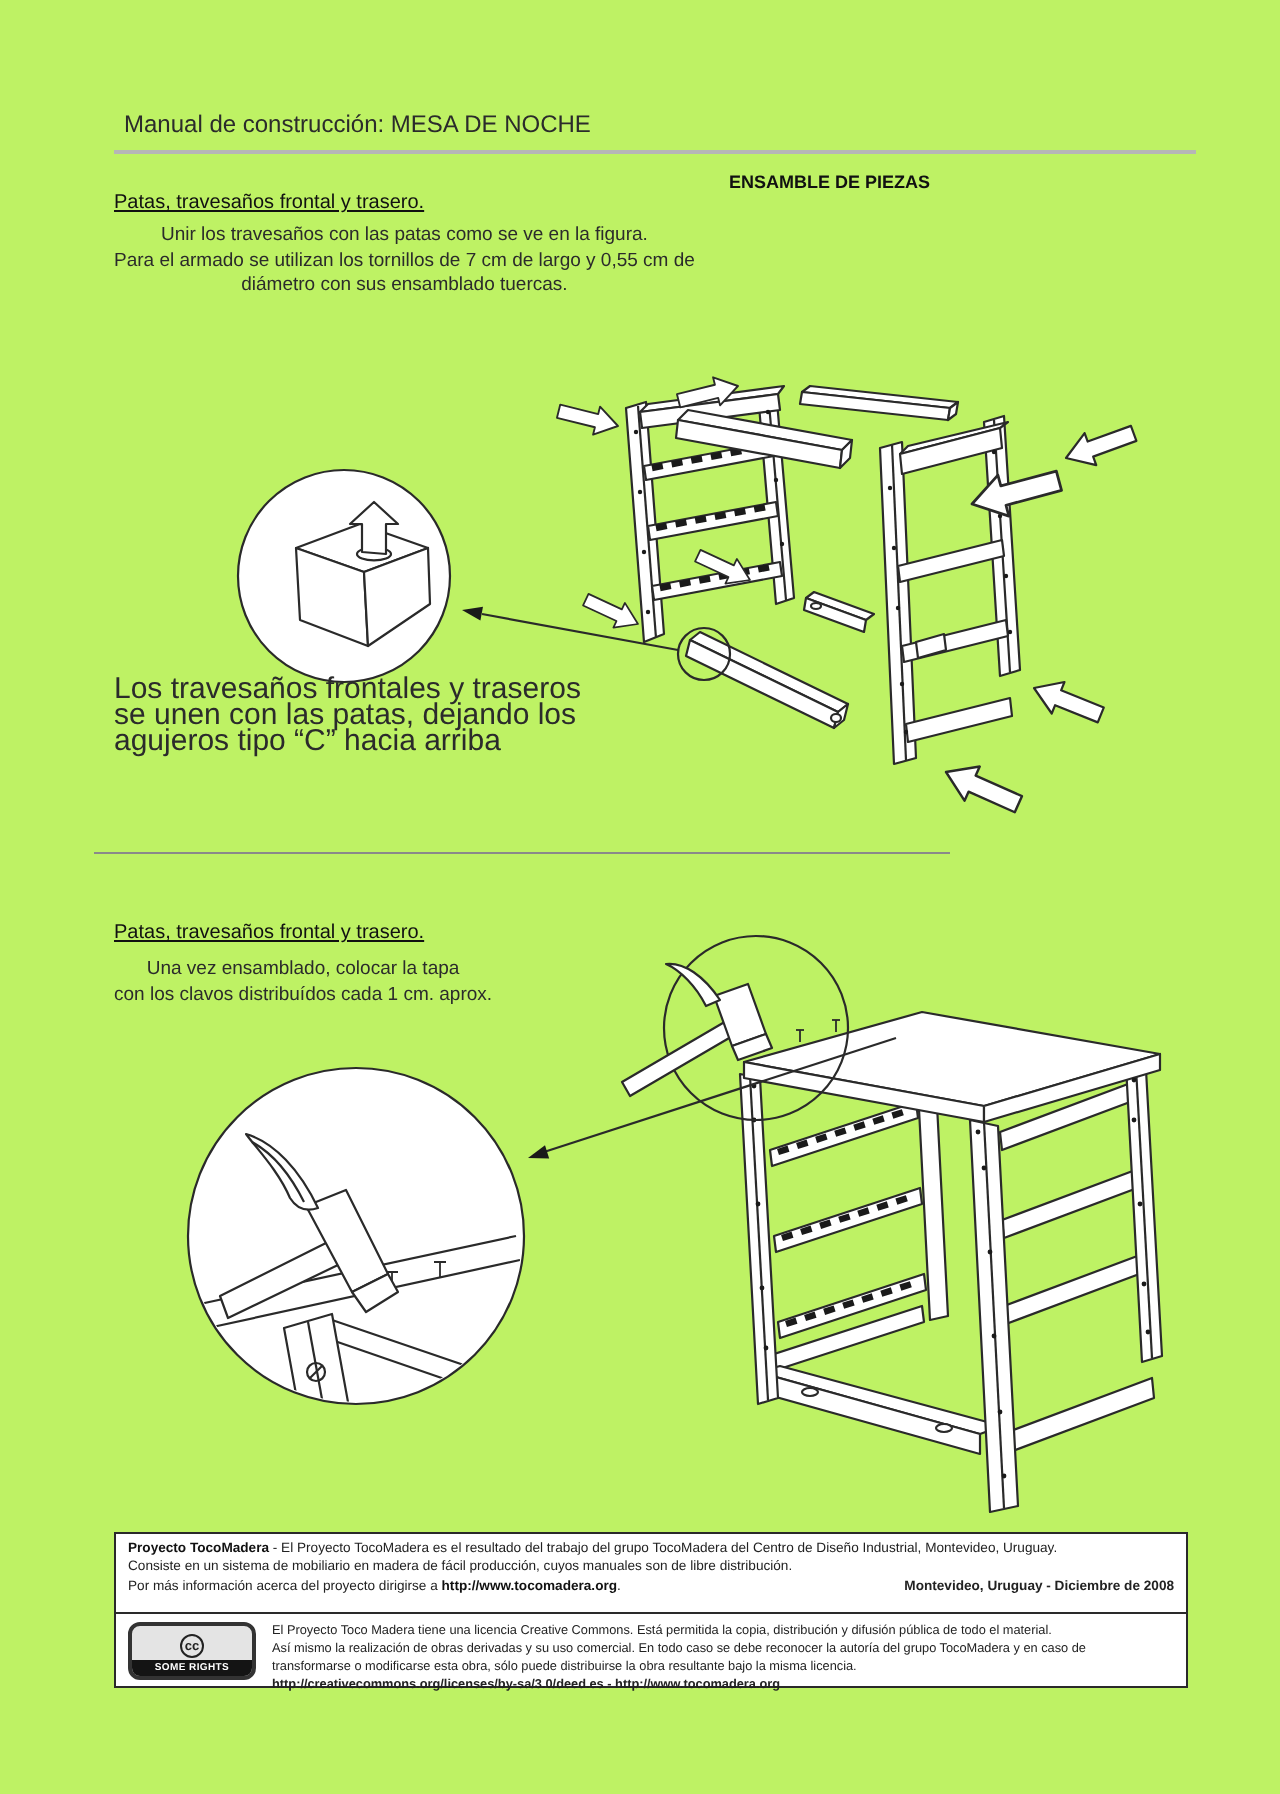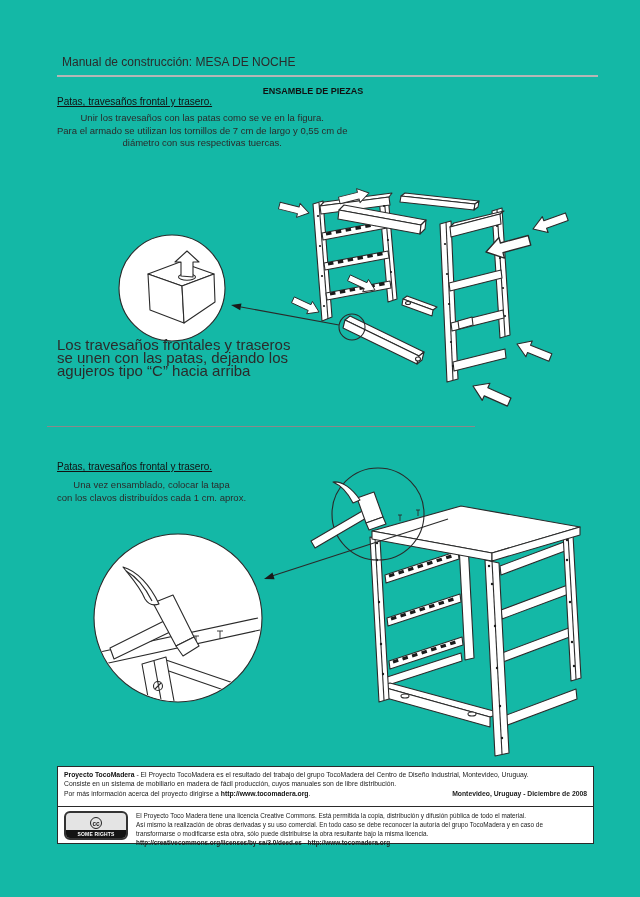--- a/index.html
+++ b/index.html
@@ -1,20 +1,20 @@
 <!DOCTYPE html>
 <html><head>
 <meta charset="utf-8">
 <style>
   html,body{margin:0;padding:0;background:#fff;}
-  .page{position:relative;width:640px;height:897px;background:#14b8a6;overflow:hidden;
+  .page{position:relative;width:640px;height:897px;background:#bef264;overflow:hidden;
         font-family:"Liberation Sans", sans-serif;color:#222;}
   .doc-title{position:absolute;left:62px;top:55px;font-size:12px;color:#2b2b2b;white-space:nowrap;}
   .hr-top{position:absolute;left:57px;top:75px;width:541px;height:2px;background:#b6b6b6;}
-  .corner-label{position:absolute;left:0;top:86px;width:626px;text-align:center;
+  .corner-label{position:absolute;left:0;top:86px;width:465px;text-align:right;
         font-size:9px;font-weight:bold;color:#111;white-space:nowrap;}
   .sec-heading{position:absolute;left:57px;font-size:10px;font-weight:normal;color:#111;
         text-decoration:underline;white-space:nowrap;}
   .h1{top:96px;} .h2{top:461px;}
   .body-text{position:absolute;left:57px;font-size:9.5px;line-height:12.5px;color:#2b2b2b;}
   .b1{top:112px;text-align:center;} .b2{top:479px;text-align:center;}
   .caption{position:absolute;left:57px;top:338px;font-size:15px;line-height:13px;color:#2b2b2b;}
   .body-text div,.caption div{white-space:nowrap;}
   .hr-mid{position:absolute;left:47px;top:426px;width:428px;height:1px;background:#8a8a8a;}
   svg.ill{position:absolute;left:0;pointer-events:none;}
@@ -46,21 +46,21 @@
 <div class="page">
 
   <div class="doc-title">Manual de construcción: MESA DE NOCHE</div>
   <div class="hr-top"></div>
   <div class="corner-label">ENSAMBLE DE PIEZAS</div>
 
   <div class="sec-heading h1">Patas, travesaños frontal y trasero.</div>
   <div class="body-text b1">
     <div>Unir los travesaños con las patas como se ve en la figura.</div>
     <div>Para el armado se utilizan los tornillos de 7 cm de largo y 0,55 cm de</div>
-    <div>diámetro con sus respectivas tuercas.</div>
+    <div>diámetro con sus ensamblado tuercas.</div>
   </div>
 
   <svg id="ill1" class="ill" width="640" height="262" viewBox="0 163 640 262" fill="none" stroke="#2a2a2a" stroke-width="1.1" stroke-linejoin="round">
     <defs>
       <path id="barrow" d="M0,0 L-13,-8.5 L-13,-4 L-36,-4 L-36,4 L-13,4 L-13,8.5 Z"></path>
     </defs>
 
     <g>
       <line x1="339" y1="325" x2="241" y2="307"></line>
       <polygon points="231,305 241.5,303.4 240.2,310.3" fill="#1a1a1a" stroke="none"></polygon>

